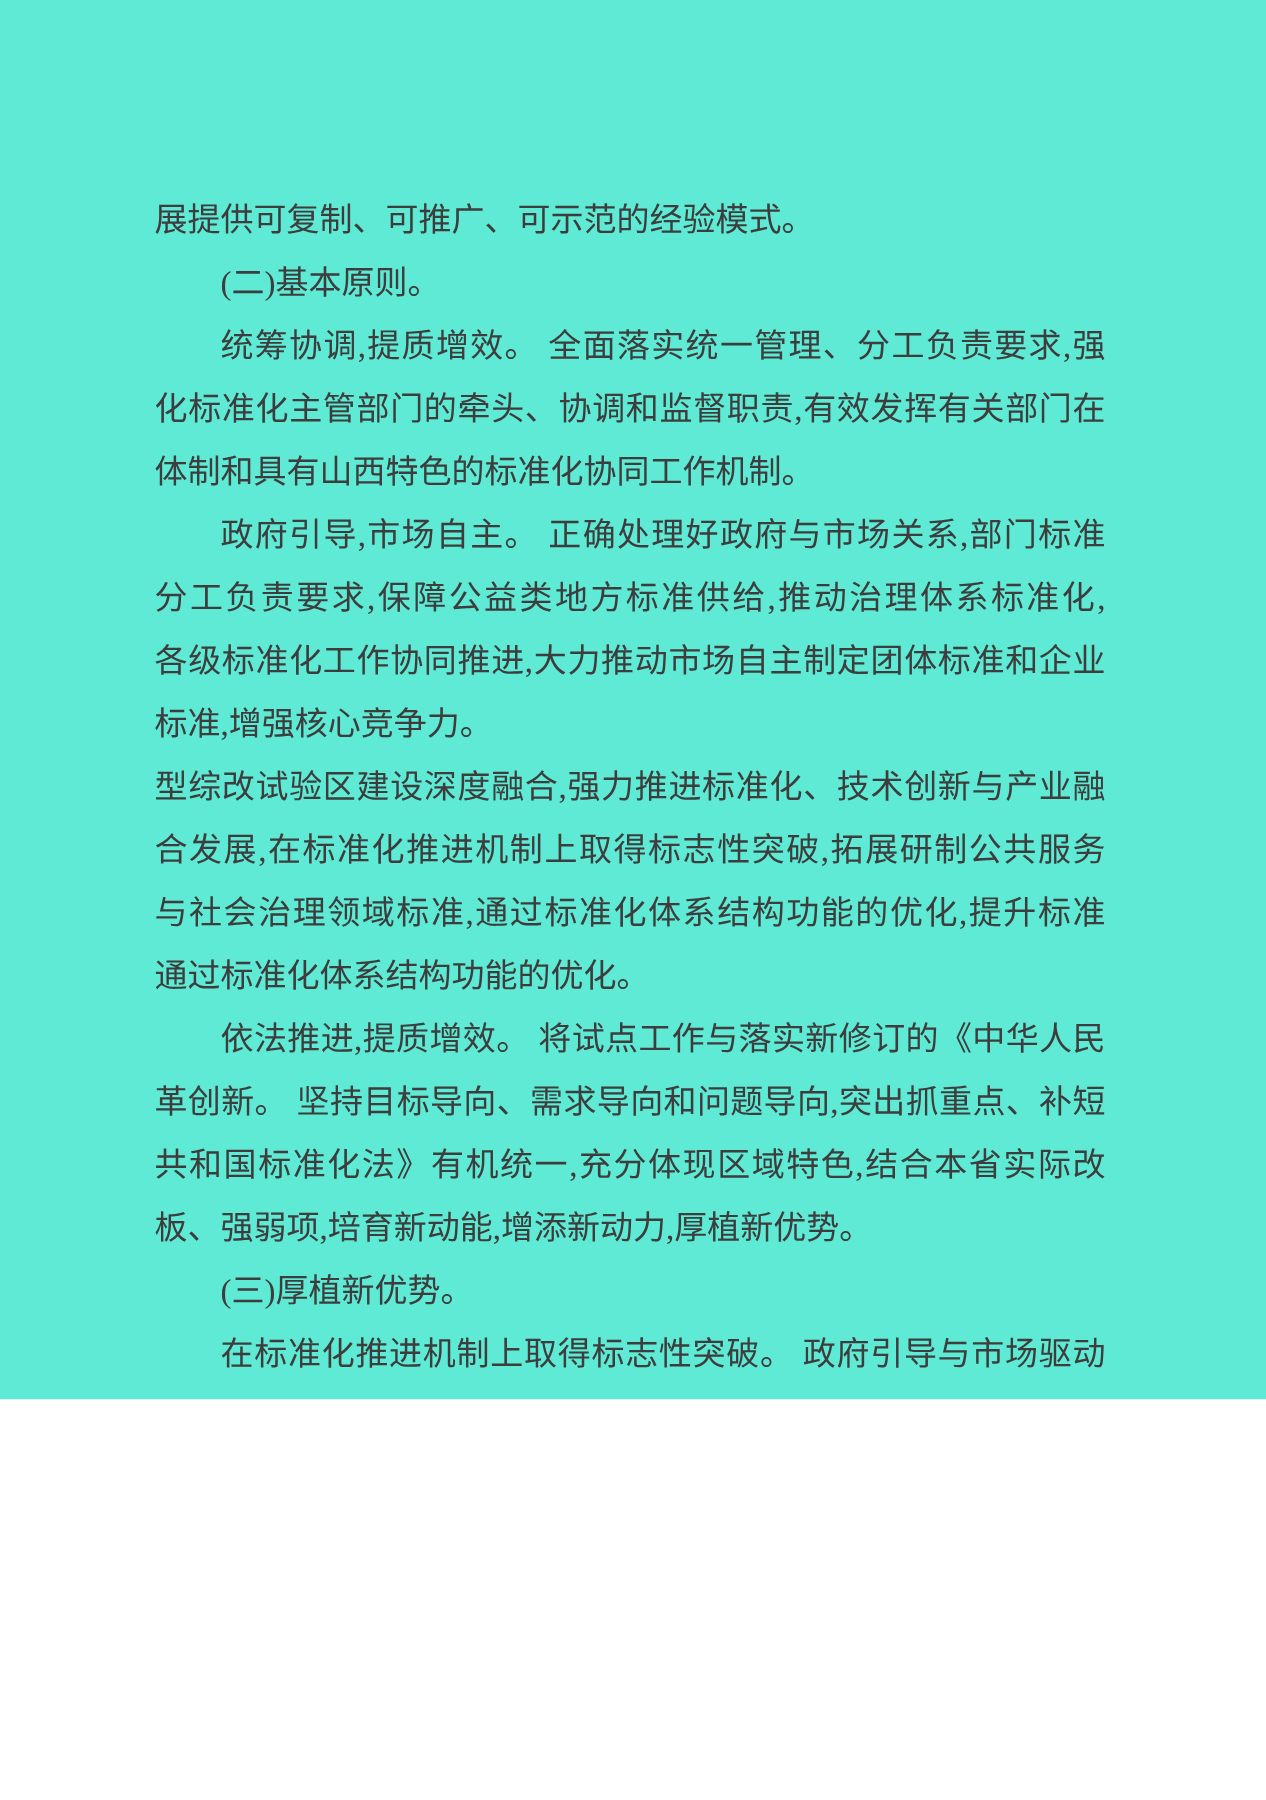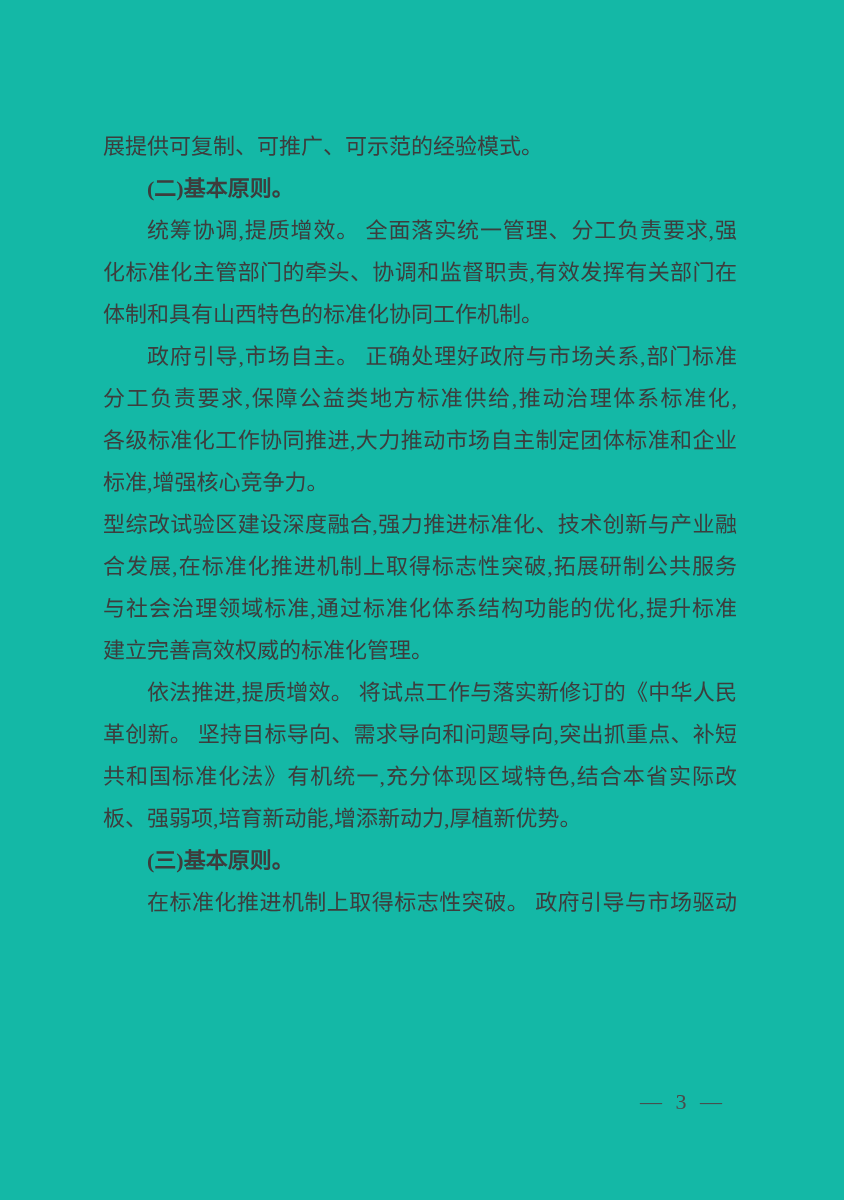--- a/index.html
+++ b/index.html
@@ -3,23 +3,23 @@
 <meta charset="utf-8">
 <style>
   html, body {
     margin: 0;
     padding: 0;
     background: #ffffff;
   }
   .page {
     position: relative;
     width: 844px;
-    height: 1200px;
+    height: 933px;
     margin: 0;
-    background: #14b8a6;
+    background: #5eead4;
     color: #3d3d3d;
     font-family: "Liberation Serif", "DejaVu Serif", serif;
     overflow: hidden;
   }
   .text-block {
     position: absolute;
     left: 103px;
     top: 126px;
     width: 634px;
   }
@@ -34,21 +34,21 @@
   }
   .line.full {
     text-align: justify;
     text-align-last: justify;
     text-justify: inter-character;
   }
   .line.indent {
     text-indent: 44px;
   }
   .heading .line {
-    font-weight: 700;
+    font-weight: 400;
   }
   .page-number {
     position: absolute;
     top: 1057px;
     right: 118px;
     font-size: 22px;
     line-height: 30px;
     letter-spacing: 4px;
     color: #4a4a4a;
     white-space: pre;
@@ -73,30 +73,30 @@
       <div class="block paragraph">
         <div class="line full indent">政府引导,市场自主。 正确处理好政府与市场关系,部门标准</div>
         <div class="line full">分工负责要求,保障公益类地方标准供给,推动治理体系标准化,</div>
         <div class="line full">各级标准化工作协同推进,大力推动市场自主制定团体标准和企业</div>
         <div class="line">标准,增强核心竞争力。</div>
       </div>
       <div class="block paragraph">
         <div class="line full">型综改试验区建设深度融合,强力推进标准化、技术创新与产业融</div>
         <div class="line full">合发展,在标准化推进机制上取得标志性突破,拓展研制公共服务</div>
         <div class="line full">与社会治理领域标准,通过标准化体系结构功能的优化,提升标准</div>
-        <div class="line">建立完善高效权威的标准化管理。</div>
+        <div class="line">通过标准化体系结构功能的优化。</div>
       </div>
       <div class="block paragraph">
         <div class="line full indent">依法推进,提质增效。 将试点工作与落实新修订的《中华人民</div>
         <div class="line full">革创新。 坚持目标导向、需求导向和问题导向,突出抓重点、补短</div>
         <div class="line full">共和国标准化法》有机统一,充分体现区域特色,结合本省实际改</div>
         <div class="line">板、强弱项,培育新动能,增添新动力,厚植新优势。</div>
       </div>
       <div class="block heading">
-        <div class="line indent">(三)基本原则。</div>
+        <div class="line indent">(三)厚植新优势。</div>
       </div>
       <div class="block paragraph">
         <div class="line full indent">在标准化推进机制上取得标志性突破。 政府引导与市场驱动</div>
       </div>
     </main>
   <div class="page-number">
     <span>— 3 —</span>
   </div>
 </div>
 

